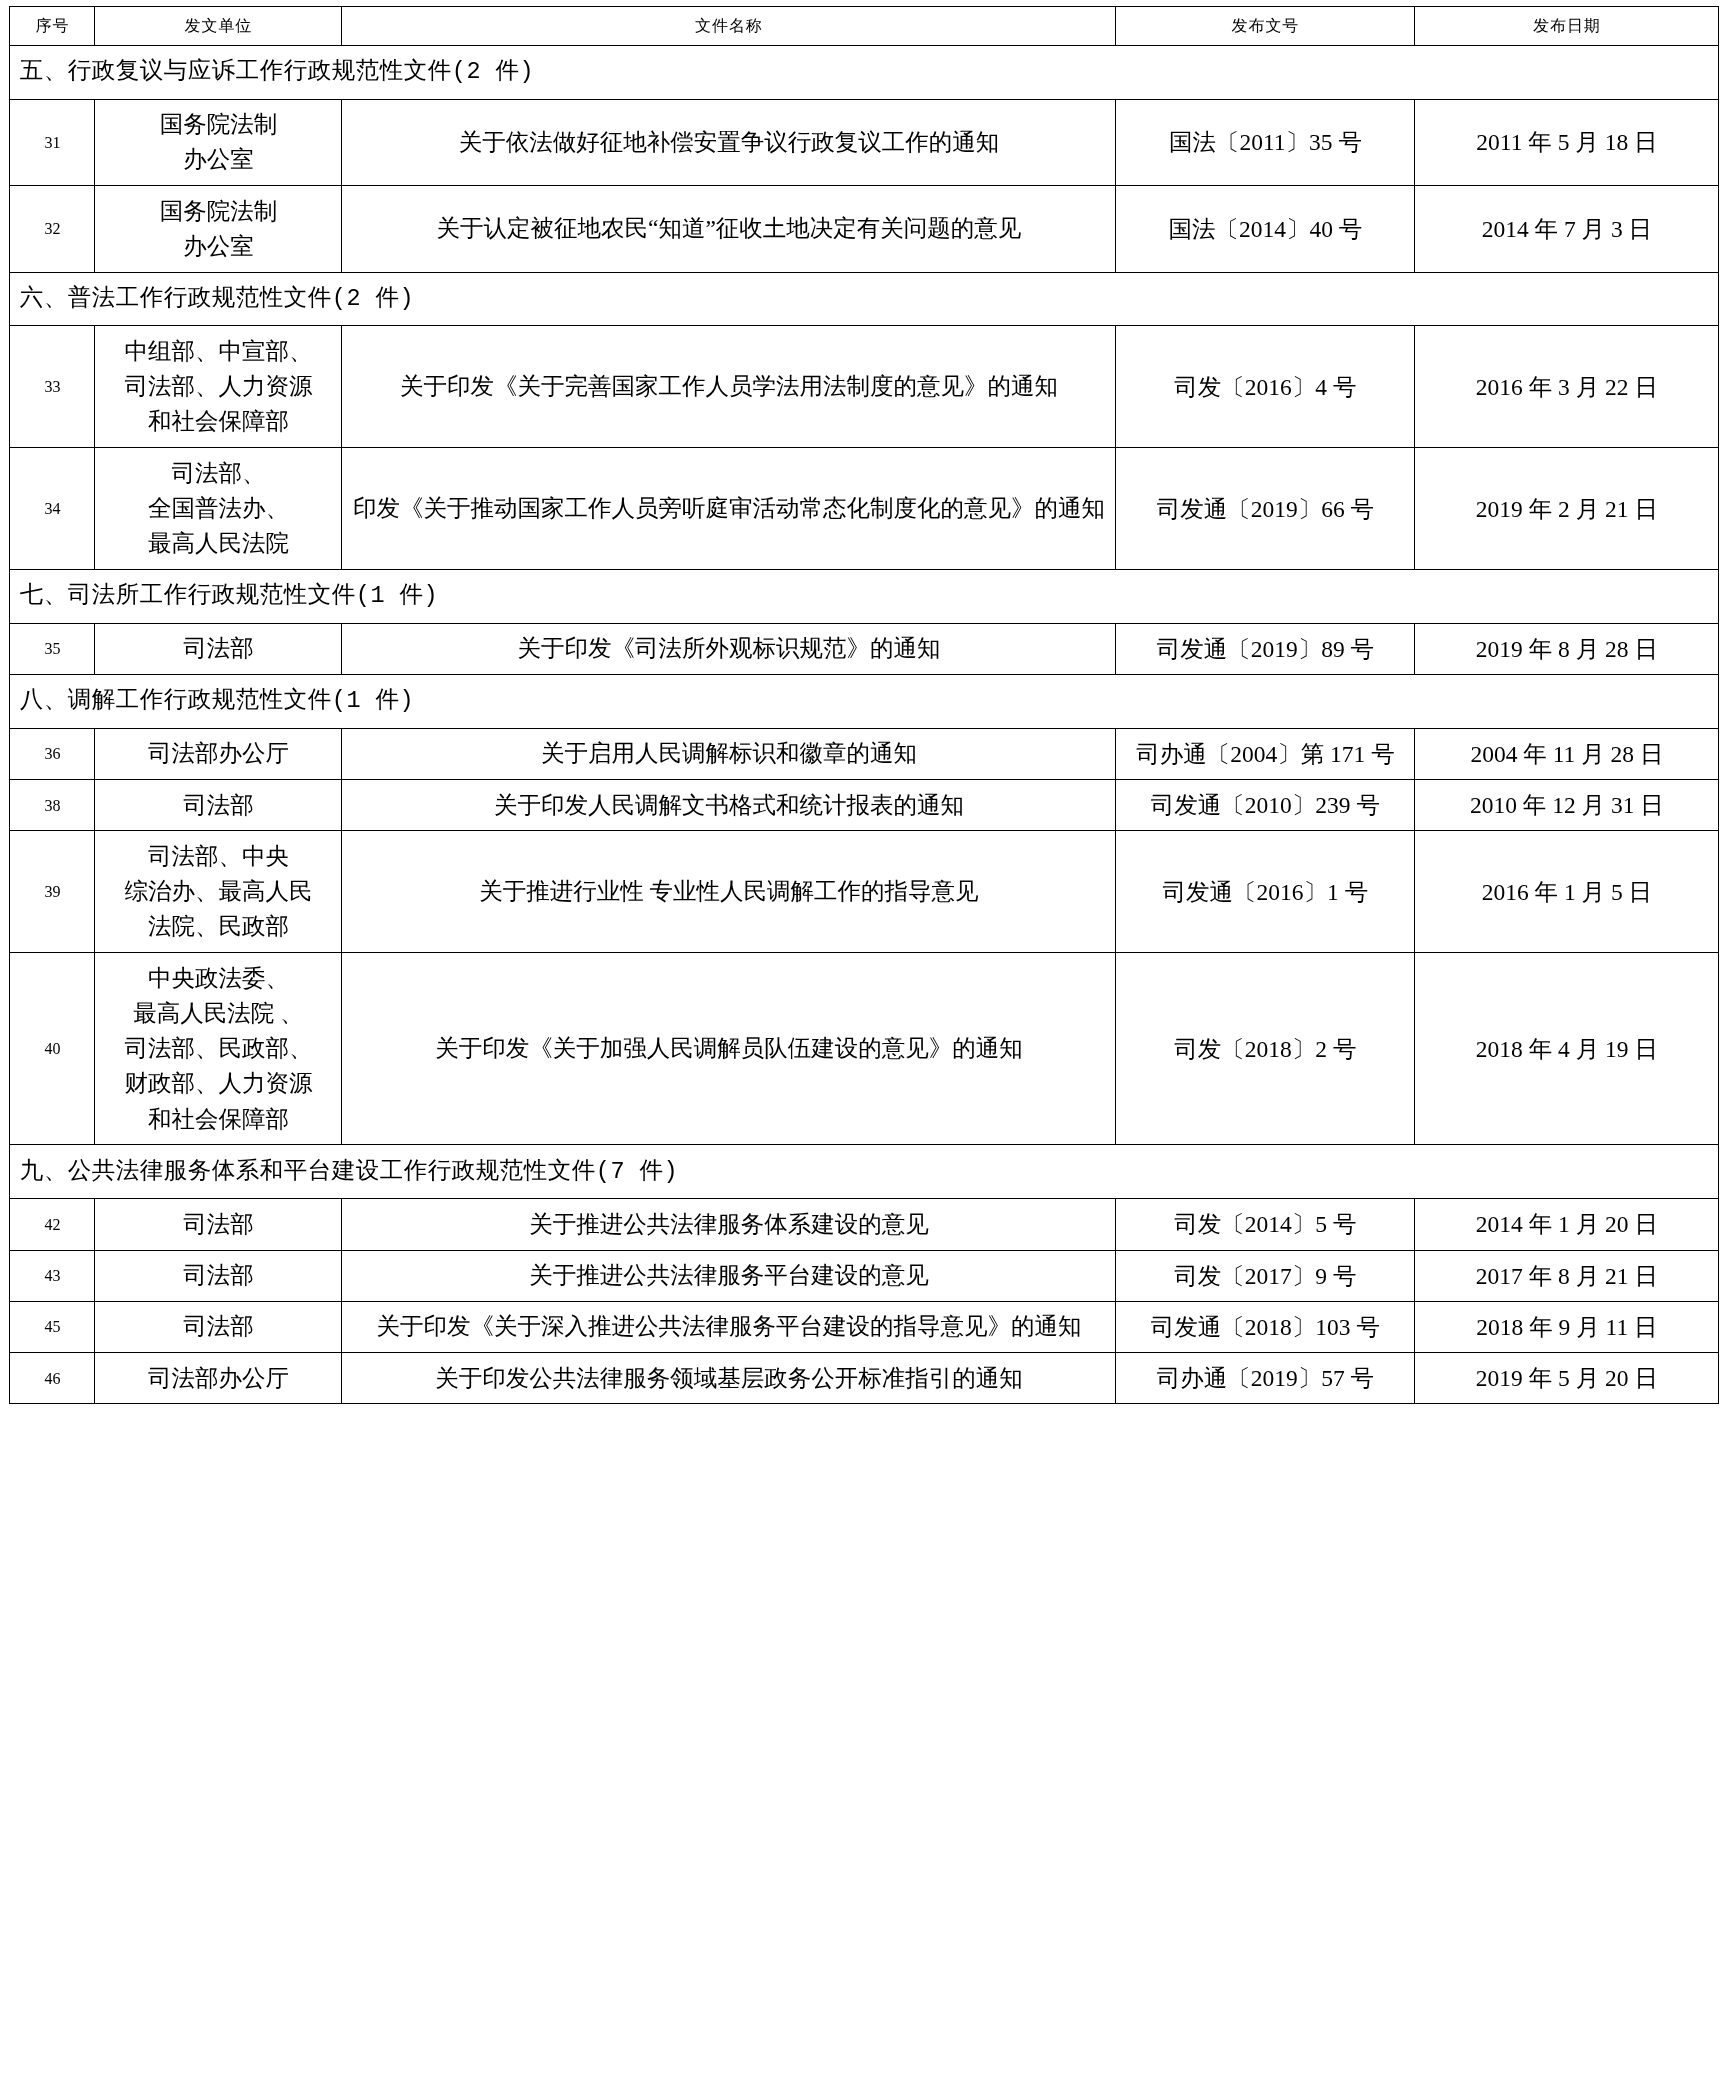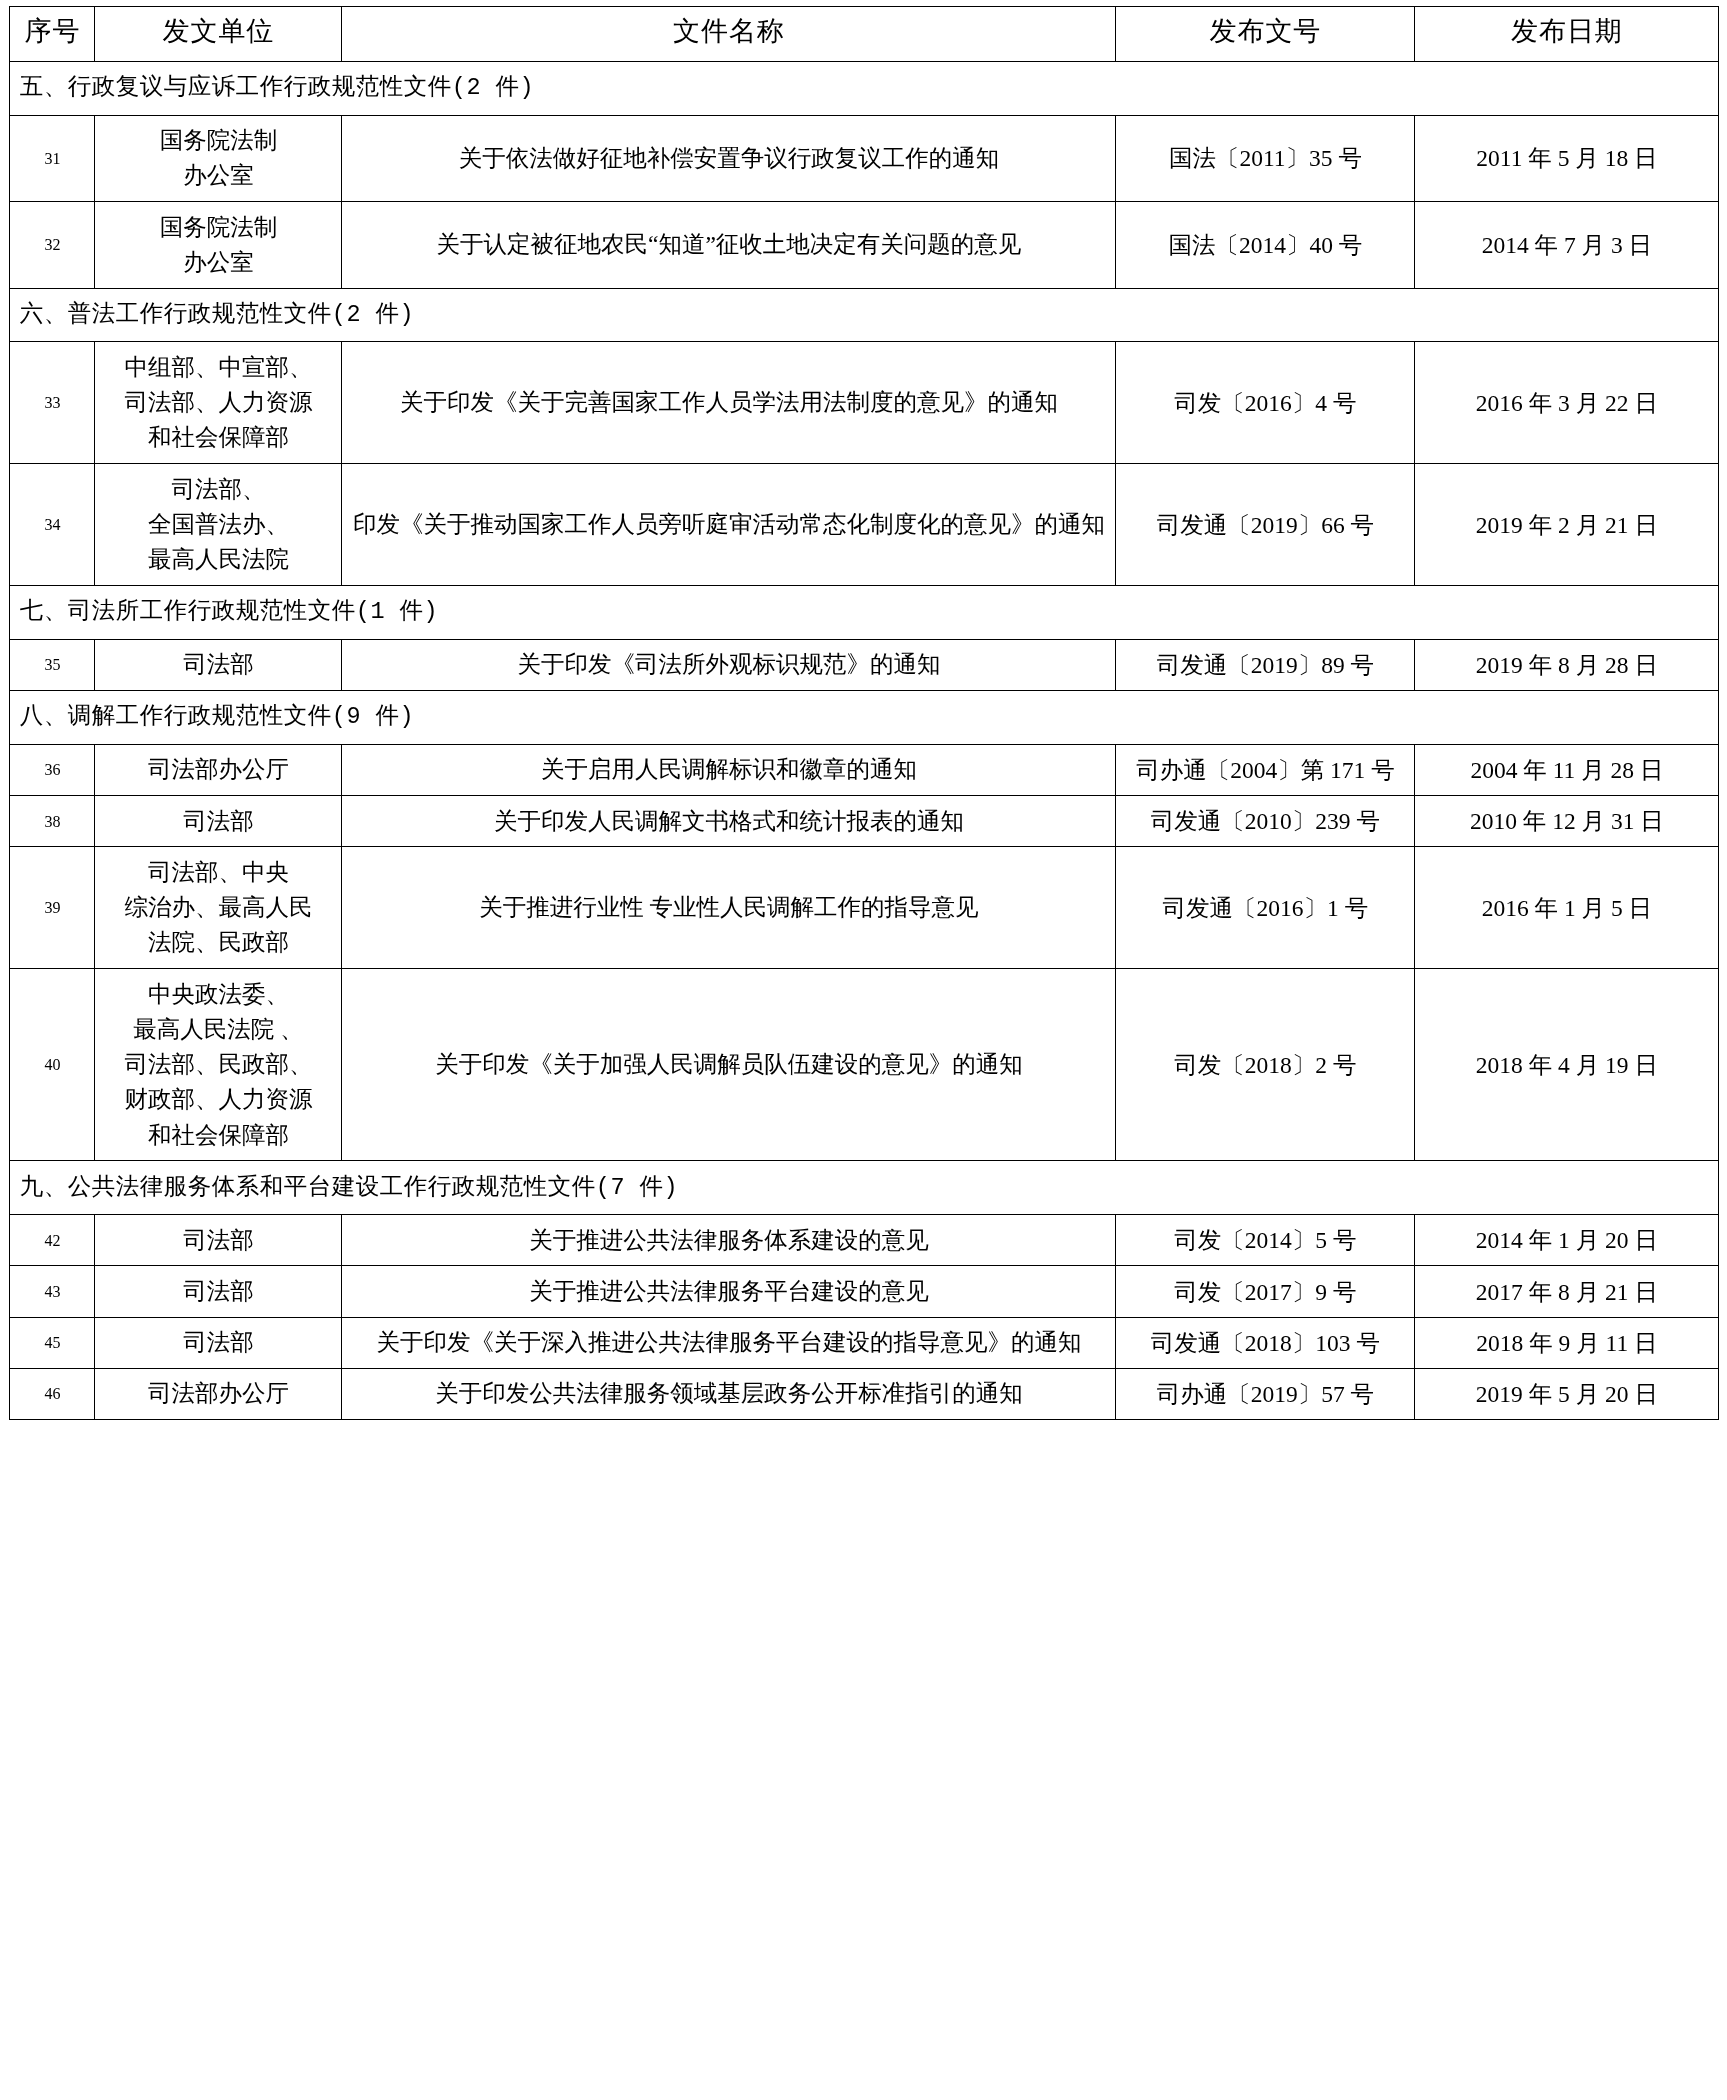--- a/index.html
+++ b/index.html
@@ -32,23 +32,22 @@
     font-weight: normal;
   }
   
   col.c-seq    { width: 85px; }
   col.c-unit   { width: 247px; }
   col.c-title  { width: 774px; }
   col.c-num    { width: 299px; }
   col.c-date   { width: 304px; }
 
   thead td {
-    font-size: 27px;
+    font-size: 16px;
     letter-spacing: 0.9px;
-    font-family: Liberation Mono, monospace;
   }
   td.seq { font-size: 16px; }
   td.unit { line-height: 1.5; }
   td.title {
     text-align: left;
     line-height: 1.5;
   }
   td.num, td.date {
     white-space: nowrap;
   }
@@ -120,21 +119,21 @@
           <td colspan="5">七、司法所工作行政规范性文件(1 件)</td>
         </tr>
         <tr>
           <td class="seq">35</td>
           <td class="unit">司法部</td>
           <td class="title">关于印发《司法所外观标识规范》的通知</td>
           <td class="num">司发通〔2019〕89 号</td>
           <td class="date">2019 年 8 月 28 日</td>
         </tr>
         <tr class="section">
-          <td colspan="5">八、调解工作行政规范性文件(9 件)</td>
+          <td colspan="5">八、调解工作行政规范性文件(1 件)</td>
         </tr>
         <tr>
           <td class="seq">36</td>
           <td class="unit">司法部办公厅</td>
           <td class="title">关于启用人民调解标识和徽章的通知</td>
           <td class="num">司办通〔2004〕第 171 号</td>
           <td class="date">2004 年 11 月 28 日</td>
         </tr>
         <tr>
           <td class="seq">38</td>

